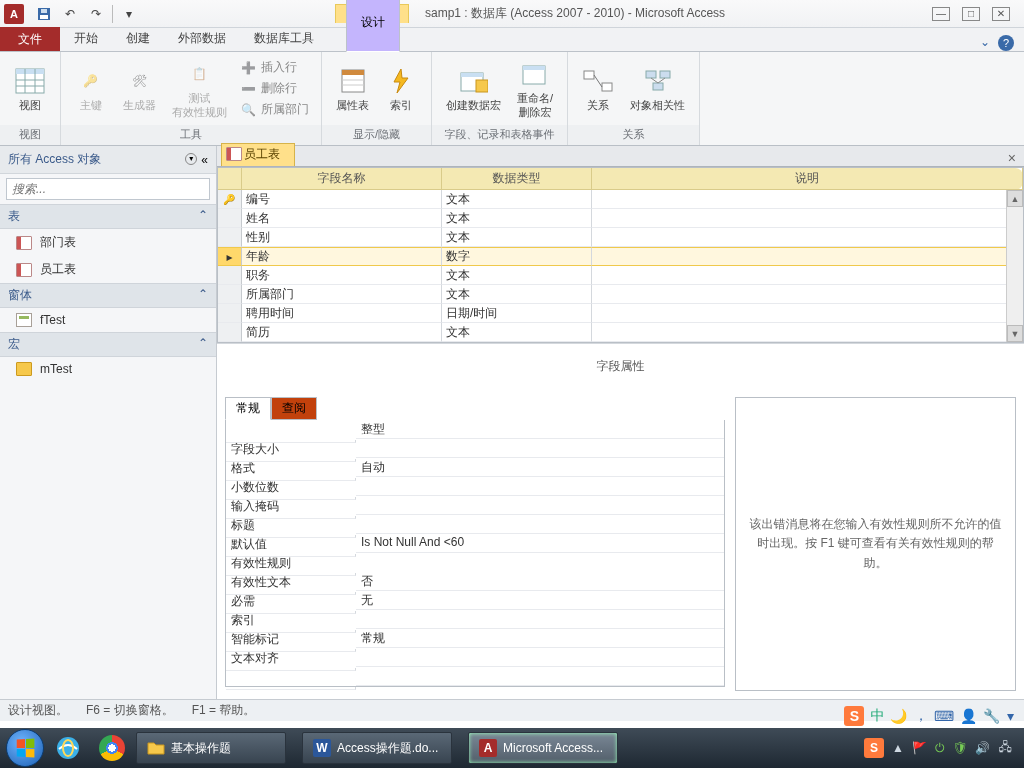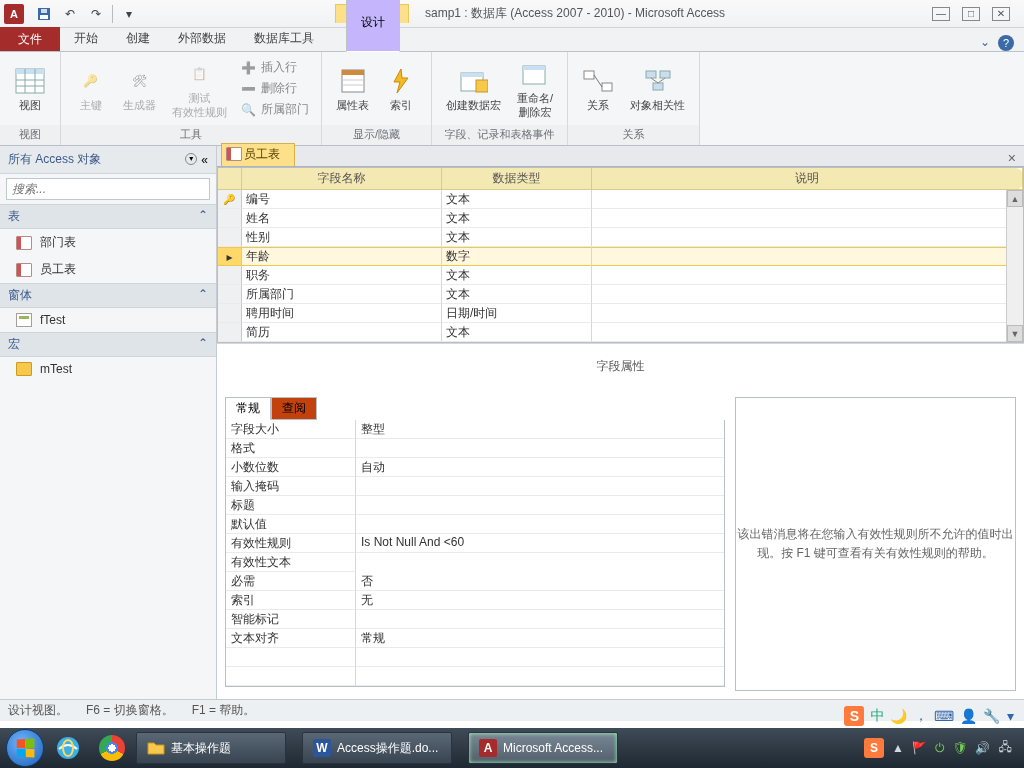--- a/index.html
+++ b/index.html
@@ -79,26 +79,26 @@
 .fp-label { text-align:center; padding:14px 0; color:#555; background:#fff; border-top:1px solid #d4d8dd; }
 .fp-area { flex:1; background:#fff; display:flex; padding:8px; gap:10px; }
 .fp-left { width:500px; }
 .fp-tabs { display:flex; }
 .fp-tab { border:1px solid #b9bfc6; padding:2px 10px; background:#fff; cursor:pointer; }
 .fp-tab.active { border-bottom:1px solid #fff; }
 .fp-tab:not(.active){ background:#c2410c;text-align:center; }
 .fp-grid { border:1px solid #b9bfc6; border-top:none; }
 .fp-row { display:flex; height:19px; }
 .fp-row > div { border-bottom:1px solid #e8eaee; padding:1px 5px; }
-.fp-k { width:130px; border-right:1px solid #d4d8dd; color:#333; }
+.fp-k { width:130px; border-right:1px solid #d4d8dd; color:#333;margin-top:20px; }
 .fp-v { flex:1; color:#333; position:relative; }
 .fp-v.editing { border:1px solid #777; }
 .cursor { display:inline-block; width:1px; height:13px; background:#000; vertical-align:middle; margin-left:1px; animation:blink 1s infinite; }
 @keyframes blink { 50%{opacity:0;} }
-.fp-right { flex:1; border:1px solid #b9bfc6; display:flex; align-items:center; justify-content:center; color:#666; text-align:center; line-height:1.6; }
+.fp-right { flex:1; border:1px solid #b9bfc6; padding:10px; display:flex; align-items:center; justify-content:center; color:#666; text-align:center; line-height:1.6; }
 
 
 .statusbar { height:22px; background:#edf0f3; border-top:1px solid #c6cbd1; display:flex; align-items:center; padding:0 8px; color:#555; font-size:11px; gap:18px; }
 
 
 .tray { position:absolute; right:10px; bottom:42px; display:flex; gap:6px; align-items:center; }
 .tray span { font-size:14px; cursor:pointer; }
 .sogou { width:20px; height:20px; background:#ff7a3c; color:#fff; display:flex; align-items:center; justify-content:center; border-radius:3px; font-weight:bold; }
 
 

